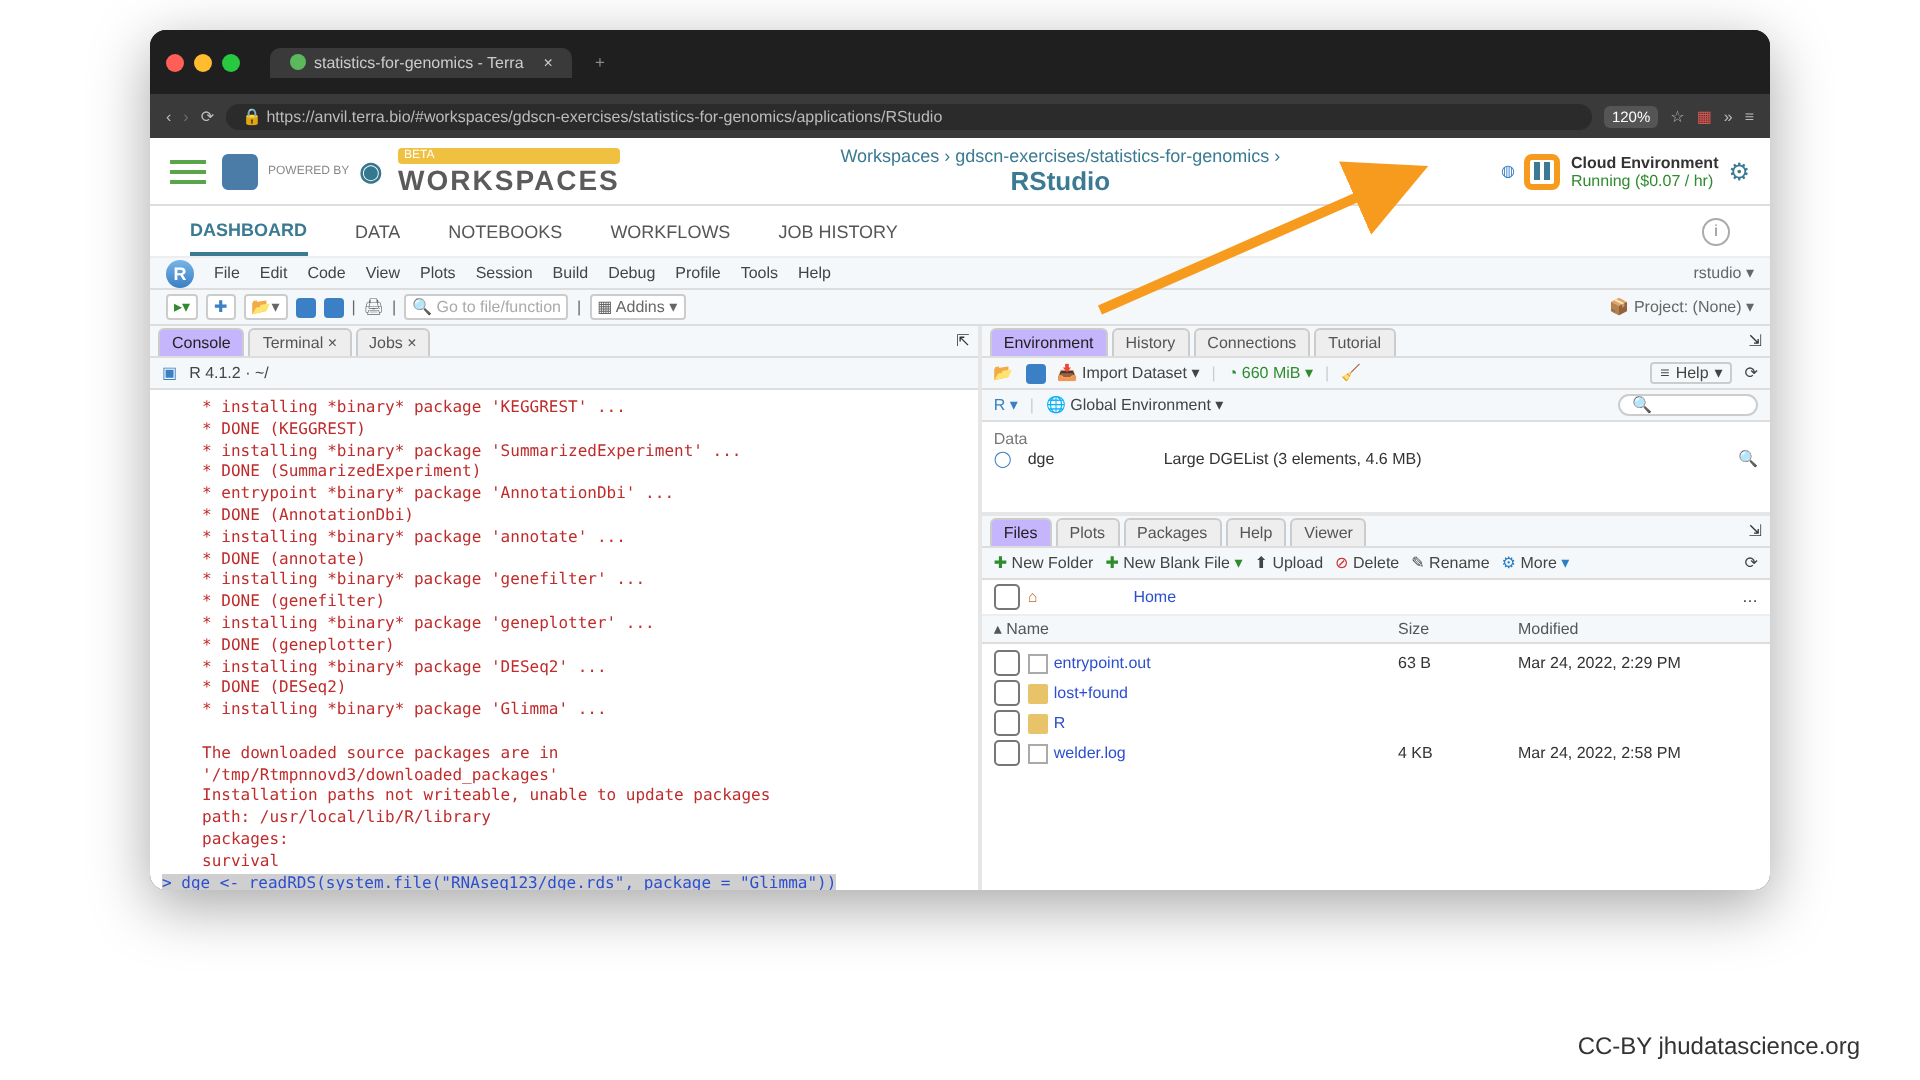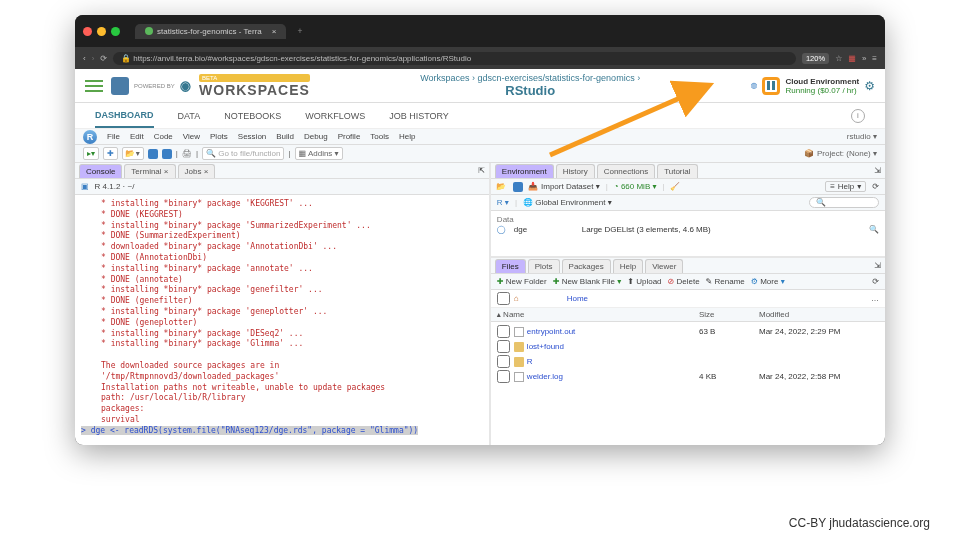--- a/index.html
+++ b/index.html
@@ -208,29 +208,30 @@
           </div>
           <div class="subbar">
             <span style="color:#3b7fc4">▣</span>
             <span>R 4.1.2 · ~/</span>
           </div>
           <div class="console-body" id="console">
               <div class="red">* installing *binary* package 'KEGGREST' ...</div>
               <div class="red">* DONE (KEGGREST)</div>
               <div class="red">* installing *binary* package 'SummarizedExperiment' ...</div>
               <div class="red">* DONE (SummarizedExperiment)</div>
-              <div class="red">* downloaded *binary* package 'AnnotationDbi' ...</div>
+              <div class="red">* entrypoint *binary* package 'AnnotationDbi' ...</div>
               <div class="red">* DONE (AnnotationDbi)</div>
               <div class="red">* installing *binary* package 'annotate' ...</div>
               <div class="red">* DONE (annotate)</div>
               <div class="red">* installing *binary* package 'genefilter' ...</div>
               <div class="red">* DONE (genefilter)</div>
               <div class="red">* installing *binary* package 'geneplotter' ...</div>
               <div class="red">* DONE (geneplotter)</div>
               <div class="red">* installing *binary* package 'DESeq2' ...</div>
+              <div class="red">* DONE (DESeq2)</div>
               <div class="red">* installing *binary* package 'Glimma' ...</div>
               <div class="red">&nbsp;</div>
               <div class="red">The downloaded source packages are in</div>
               <div class="red">        '/tmp/Rtmpnnovd3/downloaded_packages'</div>
               <div class="red">Installation paths not writeable, unable to update packages</div>
               <div class="red">  path: /usr/local/lib/R/library</div>
               <div class="red">  packages:</div>
               <div class="red">    survival</div>
               <div class="blue"><span class="hl">&gt; dge &lt;- readRDS(system.file("RNAseq123/dge.rds", package = "Glimma"))</span></div>
             </div>

